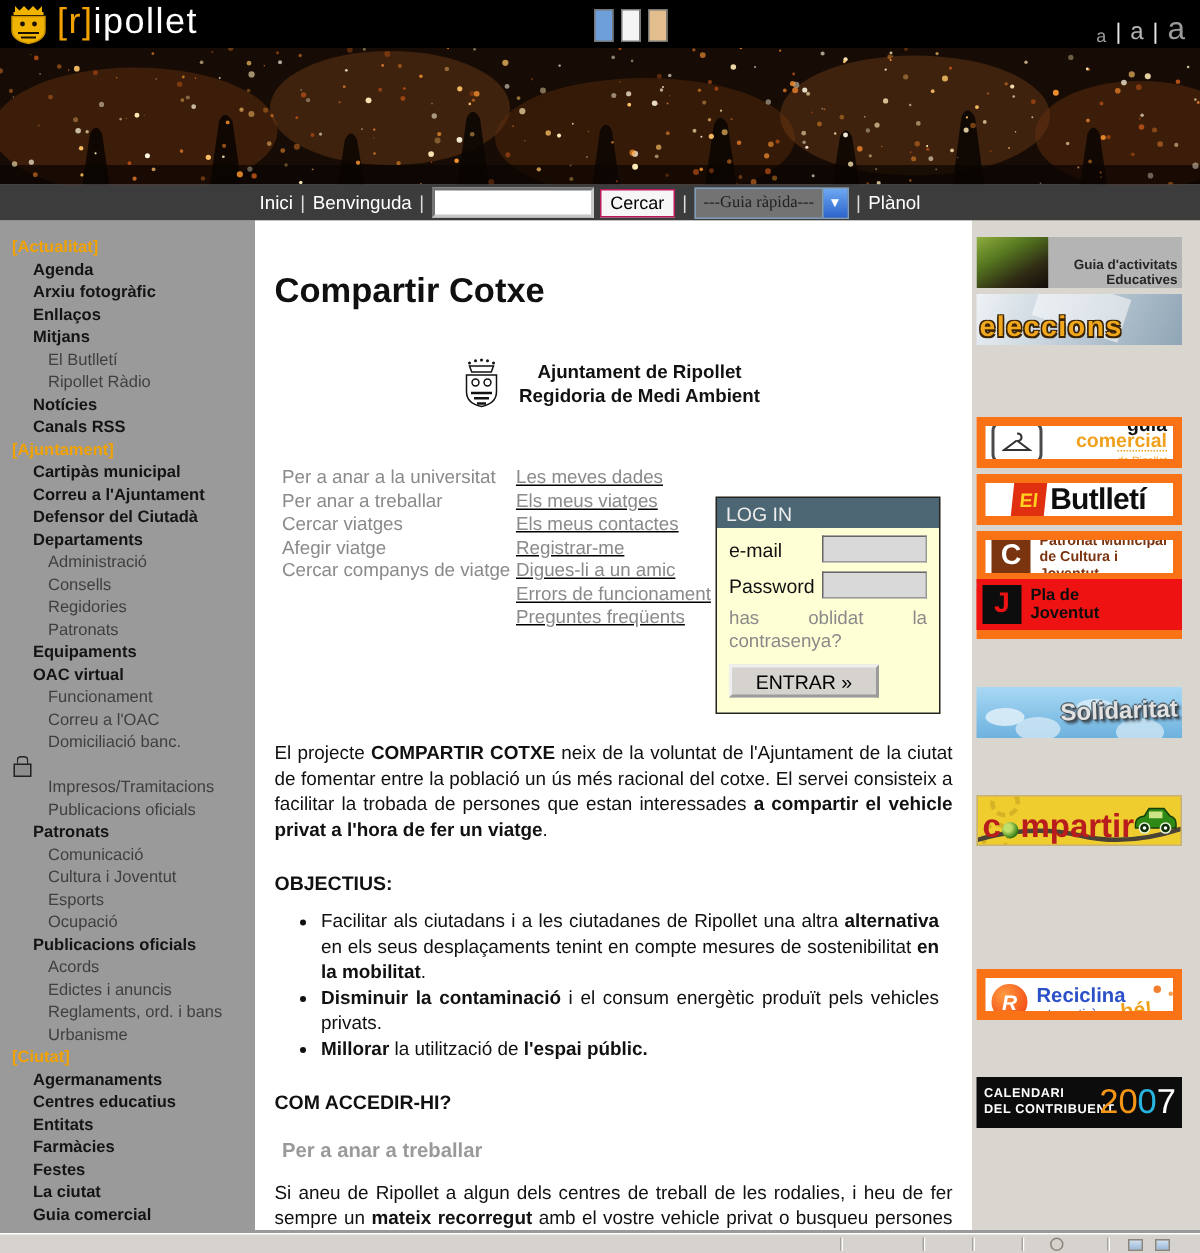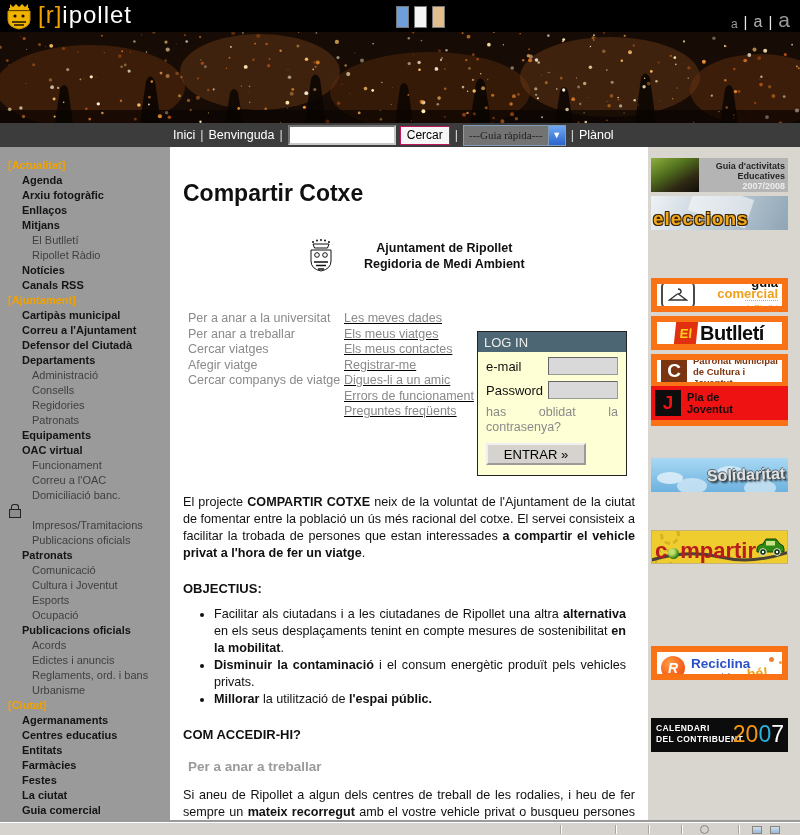--- a/index.html
+++ b/index.html
@@ -35,21 +35,21 @@
   .sb-h{color:#f2a200;font-weight:bold;padding-left:8px;}
   .sb-i1{color:#141414;font-weight:bold;padding-left:22px;cursor:pointer;}
   .sb-i2{color:#3f3f3f;padding-left:32px;cursor:pointer;}
   .sb-lock{height:15px;position:relative;width:15px;margin-left:8px;}
   .sb-lock .shk{position:absolute;left:3px;top:1px;width:6px;height:6px;border:1px solid #222;
                 border-bottom:none;border-radius:3px 3px 0 0;}
   .sb-lock .bd{position:absolute;left:1px;top:6px;width:10px;height:7px;border:1px solid #222;background:#8d8d8d;}
   
   #content{position:absolute;left:170px;top:147px;width:478px;height:675px;background:#fff;overflow:hidden;}
   #page-title{margin:33px 0 0 13px;font-size:23px;font-weight:bold;color:#101010;}
-  .org{margin:31px 0 0 136px;display:flex;align-items:center;gap:28px;}
+  .org{margin:31px 0 0 136px;display:flex;align-items:center;gap:10px;}
   .org-text{font-size:12.5px;font-weight:bold;color:#111;text-align:center;line-height:16px;}
   .links-row{position:relative;margin:37px 0 0 18px;height:168px;font-size:12.5px;}
   .lcol{position:absolute;top:0;}
   .c1{left:0;width:156px;} .c2{left:156px;width:132px;text-decoration:underline;}
   .mlink{color:#8a8a8a;line-height:15.5px;text-align:justify;cursor:pointer;}
   
   #login-box{position:absolute;left:289px;top:20px;width:148px;border:1px solid #222;background:#ffffd6;}
   .login-head{background:#4c6673;color:#ececec;font-size:13px;padding:3px 6px 2px;}
   .login-row{display:flex;justify-content:space-between;align-items:center;padding:5px 8px 1px;}
   .login-row label{font-size:13px;color:#111;}
@@ -67,21 +67,21 @@
   #bullets li{text-align:justify;font-size:12.6px;line-height:17px;color:#111;}
   #subhead{margin:17px 0 0 18px;font-size:13.5px;font-weight:bold;color:#9a9a9a;}
   #final{margin-top:13px;}
   
   #rightcol{position:absolute;left:648px;top:147px;width:152px;height:675px;background:#d9d6cf;}
   .banner{position:absolute;left:3px;width:137px;height:34px;overflow:hidden;box-sizing:border-box;cursor:pointer;}
   .wb{background:#fff;border:6px solid #f97316;margin-top:44px;}
   
   #b-guia{display:flex;}
   .ba-img{width:48px;background:linear-gradient(150deg,#8fae3f 0%,#55761f 35%,#2e2a14 70%,#120d08 100%);}
-  .ba-text{flex:1;background:#b4b4b4;text-align:right;padding:3px 3px 0 0;font-size:9px;font-weight:bold;
+  .ba-text{flex:1;background:#b4b4b4;text-align:right;padding:13px 3px 0 0;font-size:9px;font-weight:bold;
            color:#262626;line-height:10px;}
   .ba-year{color:#ececec;}
   
   #b-elec{background:linear-gradient(115deg,#eef2f5 0%,#c2cfda 45%,#8fa5b5 100%);position:relative;}
   #b-elec::before{content:"";position:absolute;left:40px;top:-6px;width:60px;height:30px;background:#fdfdfd;
                   opacity:.55;transform:rotate(18deg);}
   .elec-text{position:absolute;bottom:0;left:2px;font-size:19px;font-weight:bold;color:#f2a81c;letter-spacing:1px;
              text-shadow:-1px -1px 0 #3a2405,1px -1px 0 #3a2405,-1px 1px 0 #3a2405,1px 1px 0 #3a2405;}
   
   #b-gcom{display:flex;align-items:center;padding:2px 4px;}

